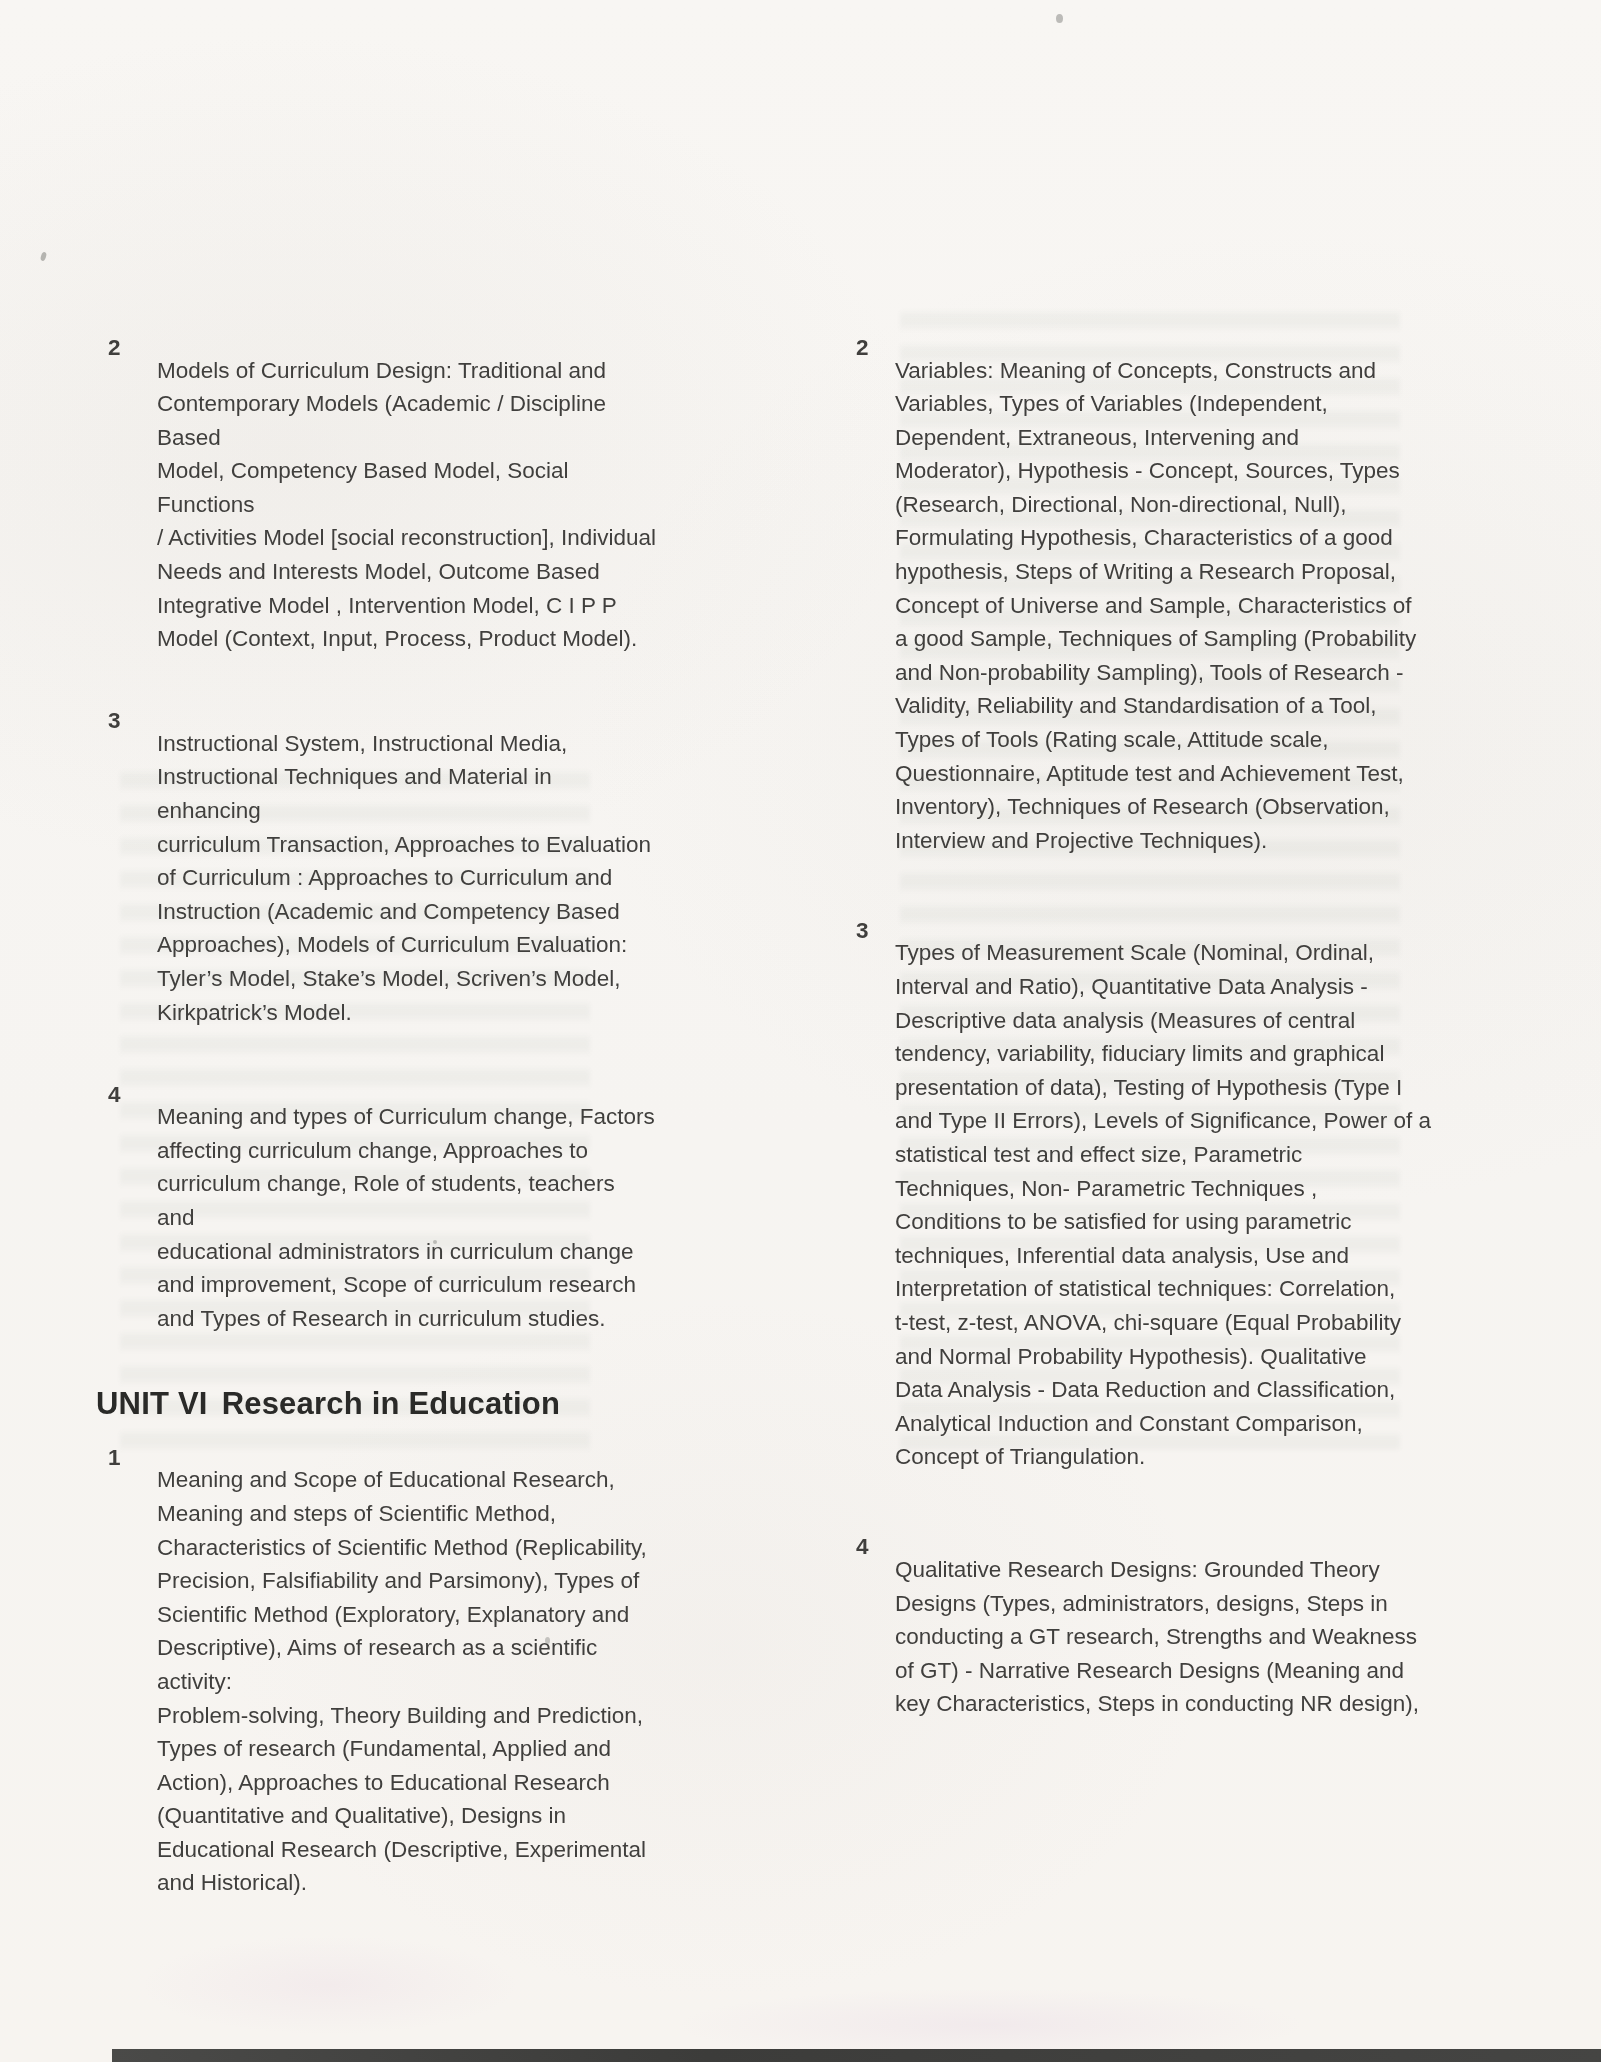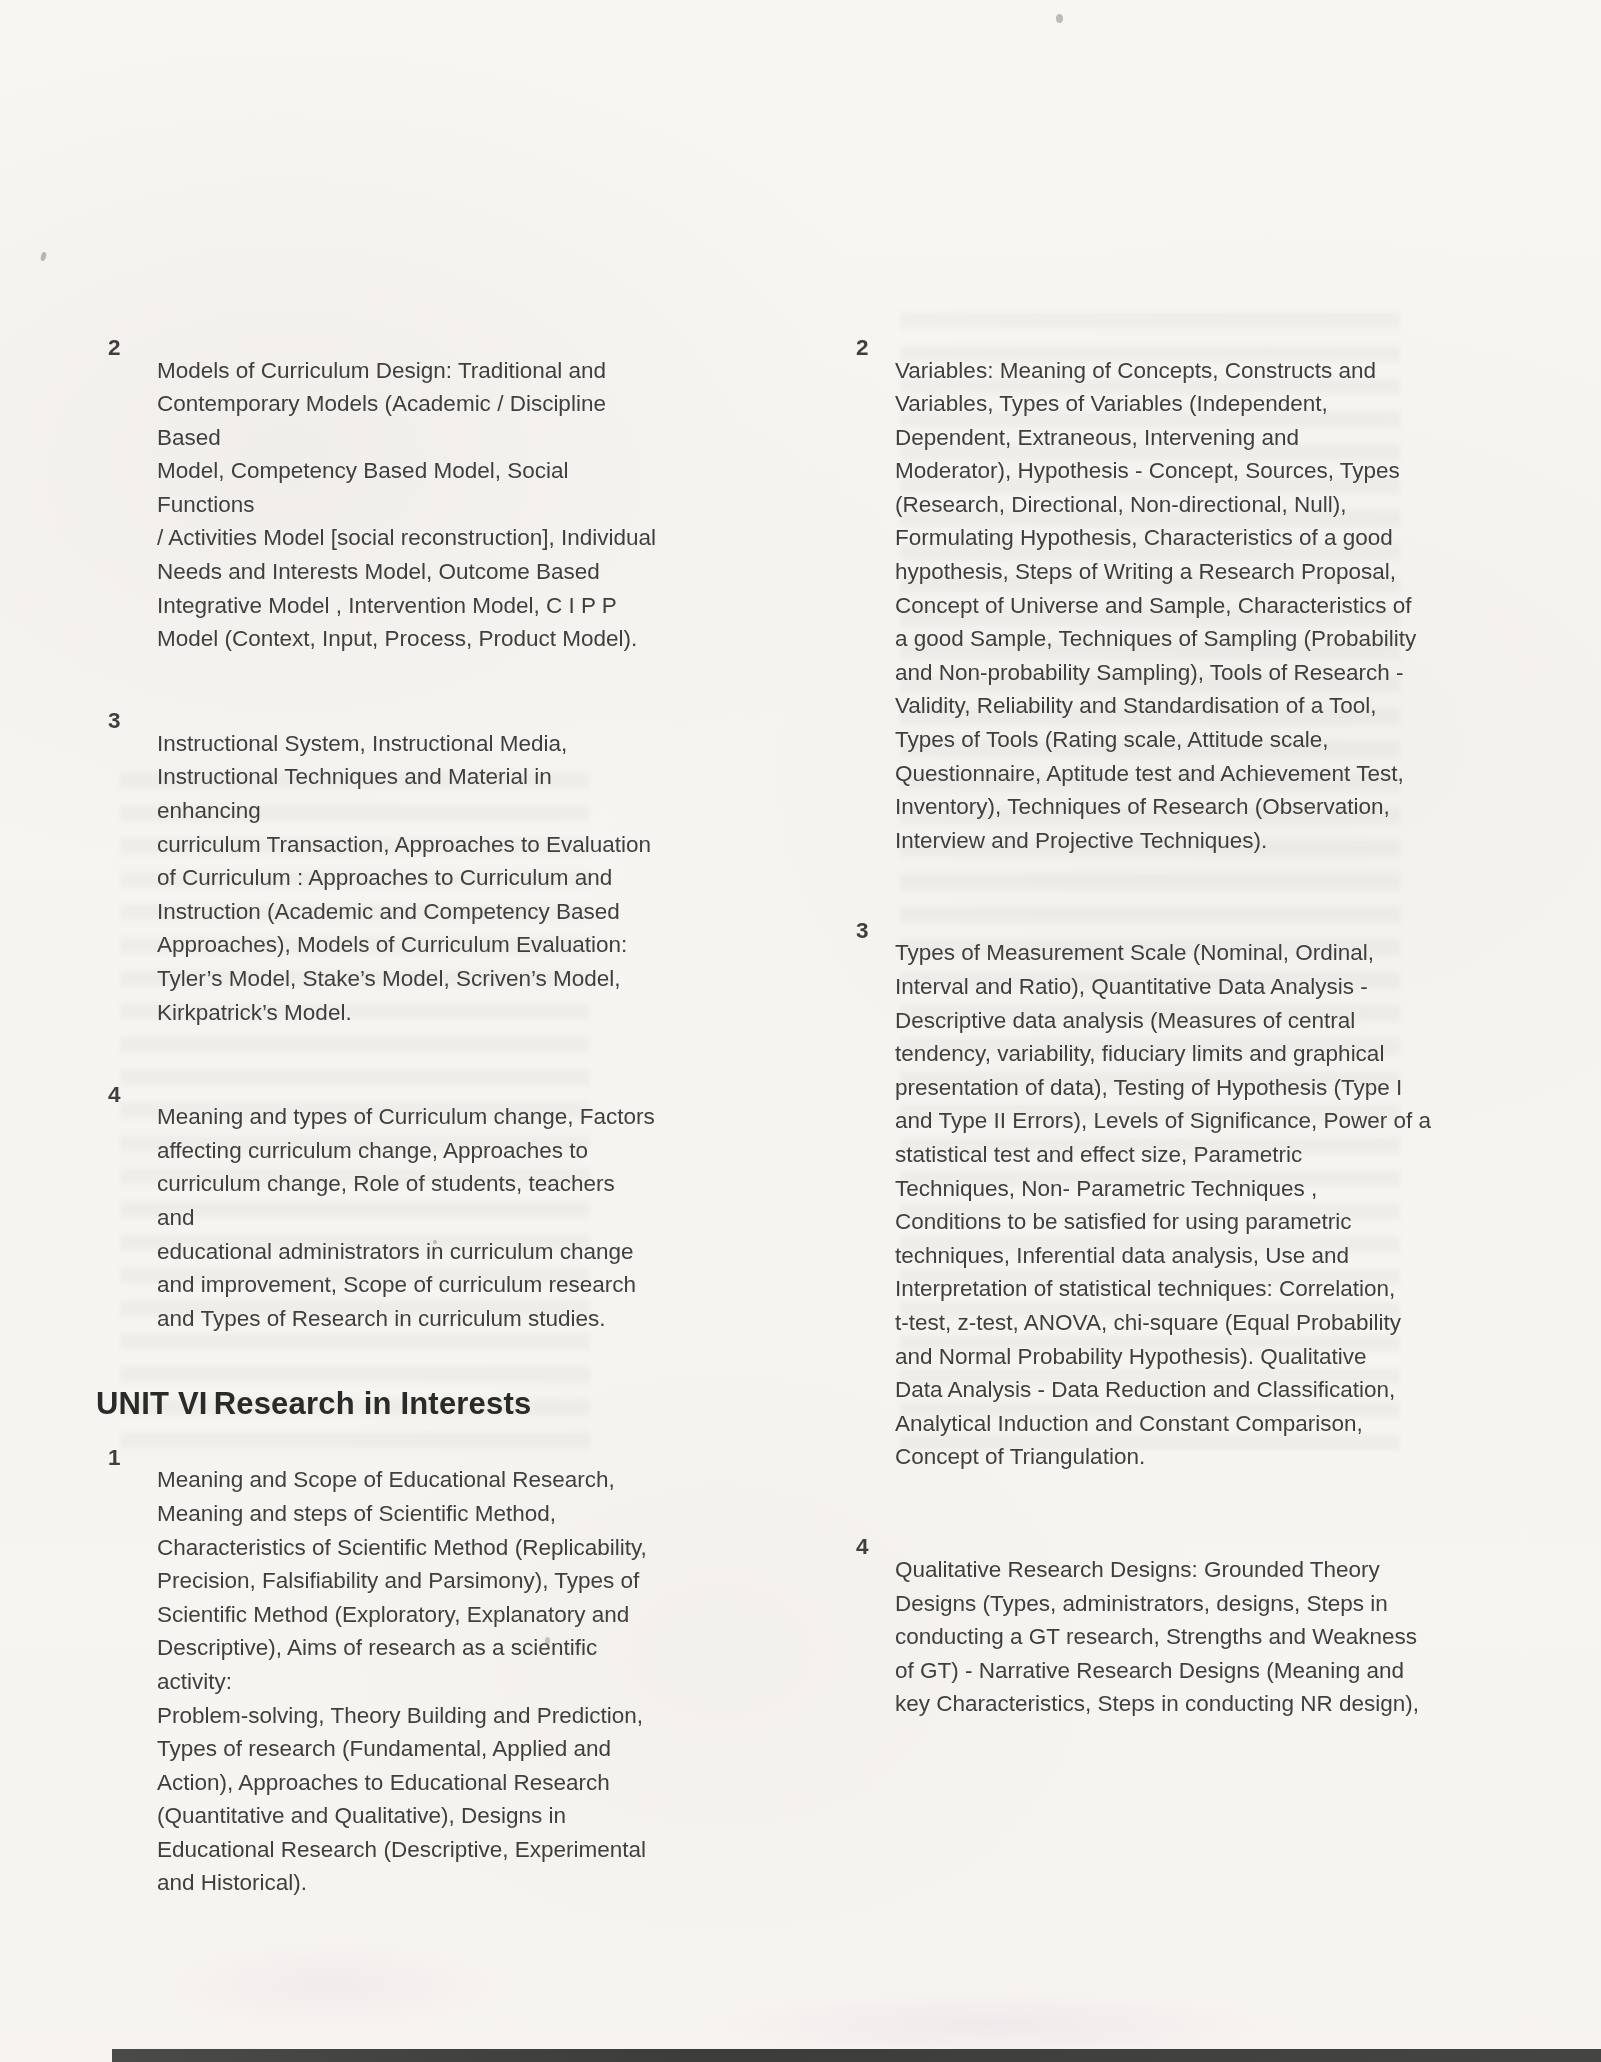--- a/index.html
+++ b/index.html
@@ -91,21 +91,21 @@
   }
 
   .unit-heading {
     margin: 14px 0 17px 0;
     font-size: 31px;
     line-height: 40px;
     font-weight: bold;
     color: #2a2a28;
     letter-spacing: 0.2px;
   }
-  .unit-heading .unit-label { margin-right: 6px; }
+  .unit-heading .unit-label { margin-right: 14px; }
 
   .bottom-edge {
     position: absolute;
     left: 112px;
     bottom: 0;
     width: 1489px;
     height: 13px;
     background: linear-gradient(90deg, #4a4a48 0%, #3c3c3a 40%, #454543 100%);
   }
 </style>
@@ -151,21 +151,21 @@
     <span class="item-number">4</span>
     <p class="item-text">Meaning and types of Curriculum change, Factors
 affecting curriculum change, Approaches to
 curriculum change, Role of students, teachers and
 educational administrators in curriculum change
 and improvement, Scope of curriculum research
 and Types of Research in curriculum studies.</p>
   </div>
 
   <h1 class="unit-heading">
-    <span class="unit-label">UNIT VI</span><span>Research in Interests</span>
+    <span class="unit-label">UNIT VI</span><span>Research in Education</span>
   </h1>
 
   <div class="syllabus-item">
     <span class="item-number">1</span>
     <p class="item-text">Meaning and Scope of Educational Research,
 Meaning and steps of Scientific Method,
 Characteristics of Scientific Method (Replicability,
 Precision, Falsifiability and Parsimony), Types of
 Scientific Method (Exploratory, Explanatory and
 Descriptive), Aims of research as a scientific activity:

